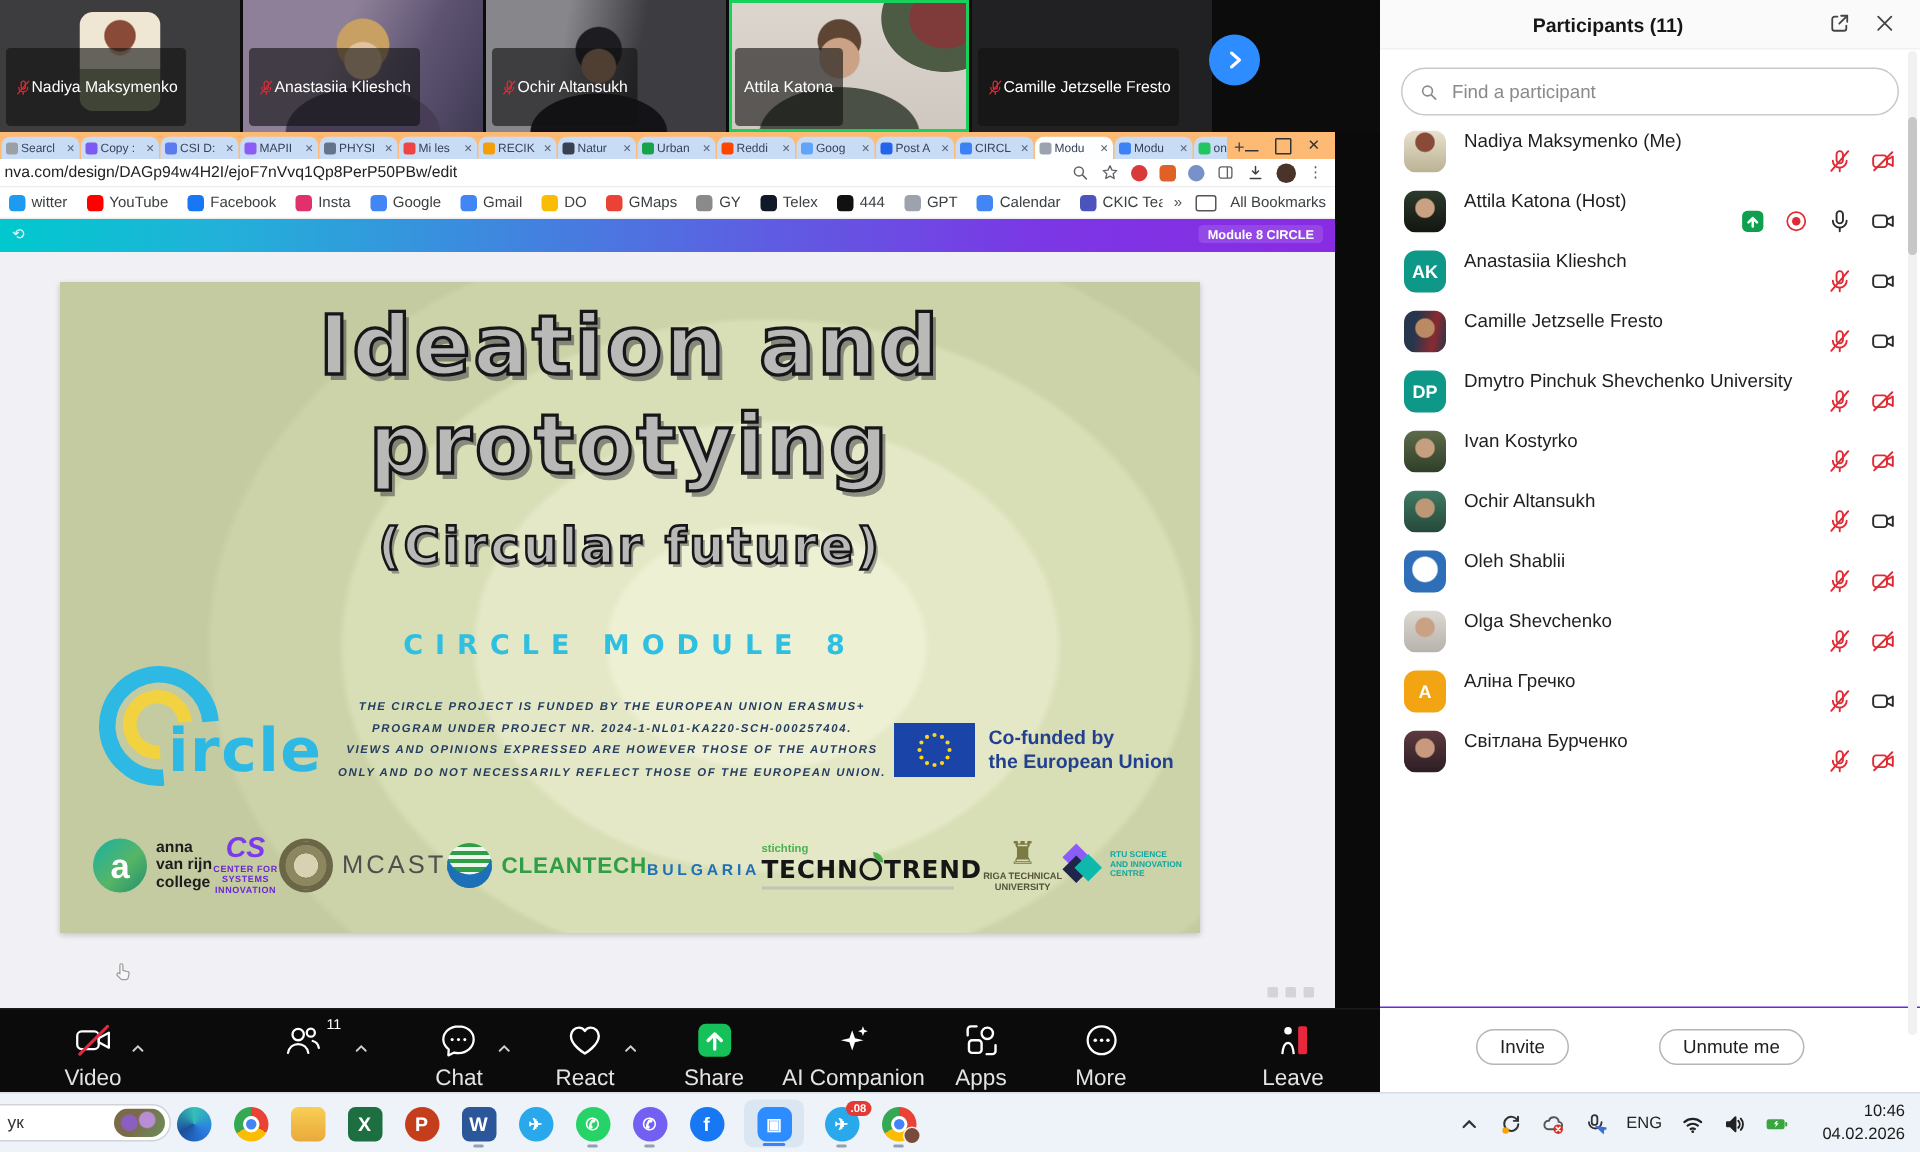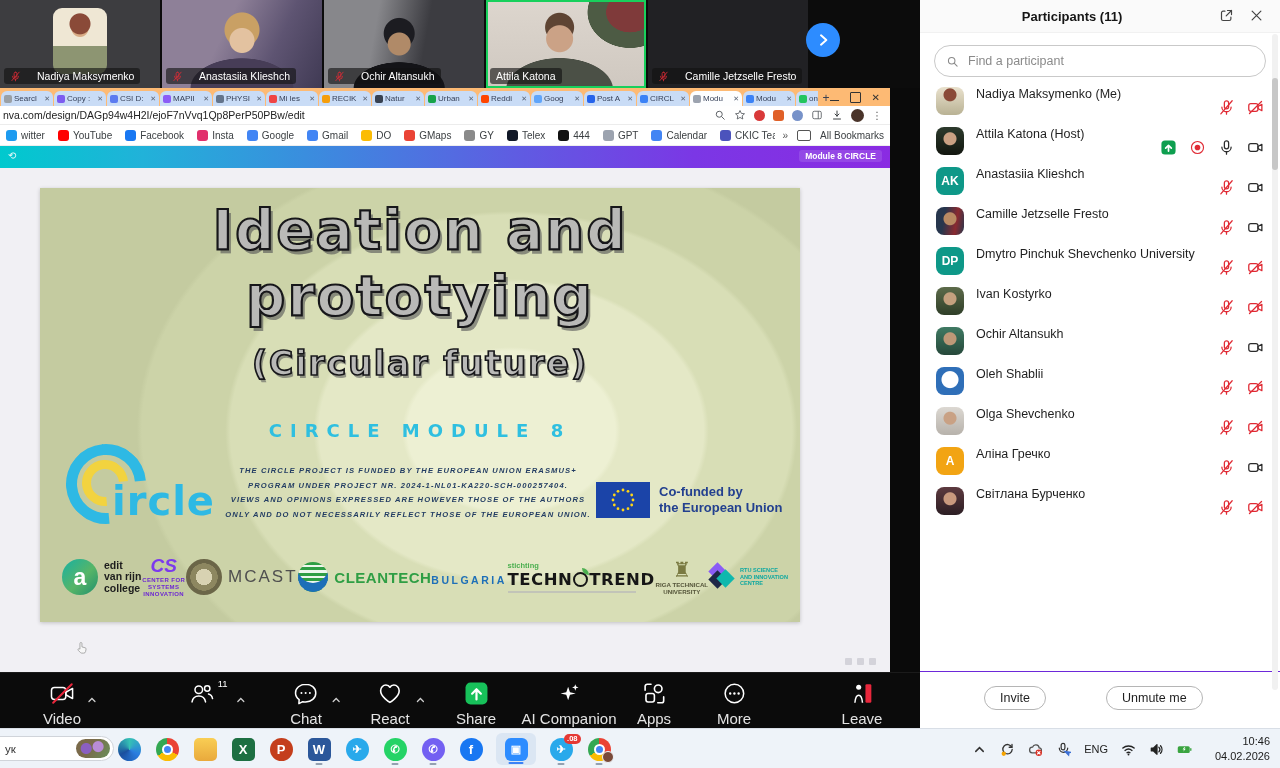--- a/index.html
+++ b/index.html
@@ -5,21 +5,21 @@
   html,body{margin:0;padding:0;background:#000;}
   #stage{position:relative;width:1280px;height:768px;background:#0a0a0a;overflow:hidden;
          font-family:"Liberation Sans",sans-serif;-webkit-font-smoothing:antialiased;}
   .icon svg{display:block}
 
   
   #video-strip{position:absolute;left:0;top:0;width:920px;height:88px;background:#0c0c0c;}
   .vtile{position:absolute;top:0;height:88px;width:160px;overflow:hidden;background:#222;}
   .vtile.active{box-shadow:inset 0 0 0 2px #18d05c;}
   .vlabel{position:absolute;left:4px;bottom:4px;background:rgba(18,18,18,.62);color:#fff;
-          font-size:10.5px;padding:2px 6px;border-radius:3px;display:flex;align-items:center;gap:16px;white-space:nowrap;}
+          font-size:10.5px;padding:20px 6px;border-radius:3px;display:flex;align-items:center;gap:0;white-space:nowrap;}
   .vlabel .icon svg{width:11px;height:11px}
   .v-nadiya{background:#3d3d40;}
   .tile-avatar{position:absolute;left:50%;top:8px;transform:translateX(-50%);width:54px;height:66px;border-radius:9px;
      background:radial-gradient(circle at 50% 24%,#8a4a38 0 10px,transparent 11px),
                 radial-gradient(circle at 50% 31%,#d8ab85 0 8px,transparent 9px),
                 linear-gradient(180deg,#efe7d4 0 58%,#8d9572 58%);}
   .v-anastasiia{background:
      radial-gradient(ellipse 52px 30px at 50% 100%,#473d57 0 98%,transparent),
      radial-gradient(circle at 50% 46%,#e3c2a0 0 12px,transparent 13px),
      radial-gradient(circle at 50% 34%,#c9a064 0 17px,transparent 18px),
@@ -532,21 +532,21 @@
           </svg>
           <div class="eu-text">
             <div>Co-funded by</div>
             <div>the European Union</div>
           </div>
         </div>
         <div class="logos" id="logos-row">
             <div class="lg ">
               <div class="anna-mark">a</div>
               <div class="anna-text">
-                <div>edit</div>
+                <div>anna</div>
                 <div>van rijn</div>
                 <div>college</div>
               </div>
             </div>
             <div class="lg csi">
               <div class="csi-mark">CS</div>
               <div class="csi-text">
                 <div>CENTER FOR</div>
                 <div>SYSTEMS</div>
                 <div>INNOVATION</div>

